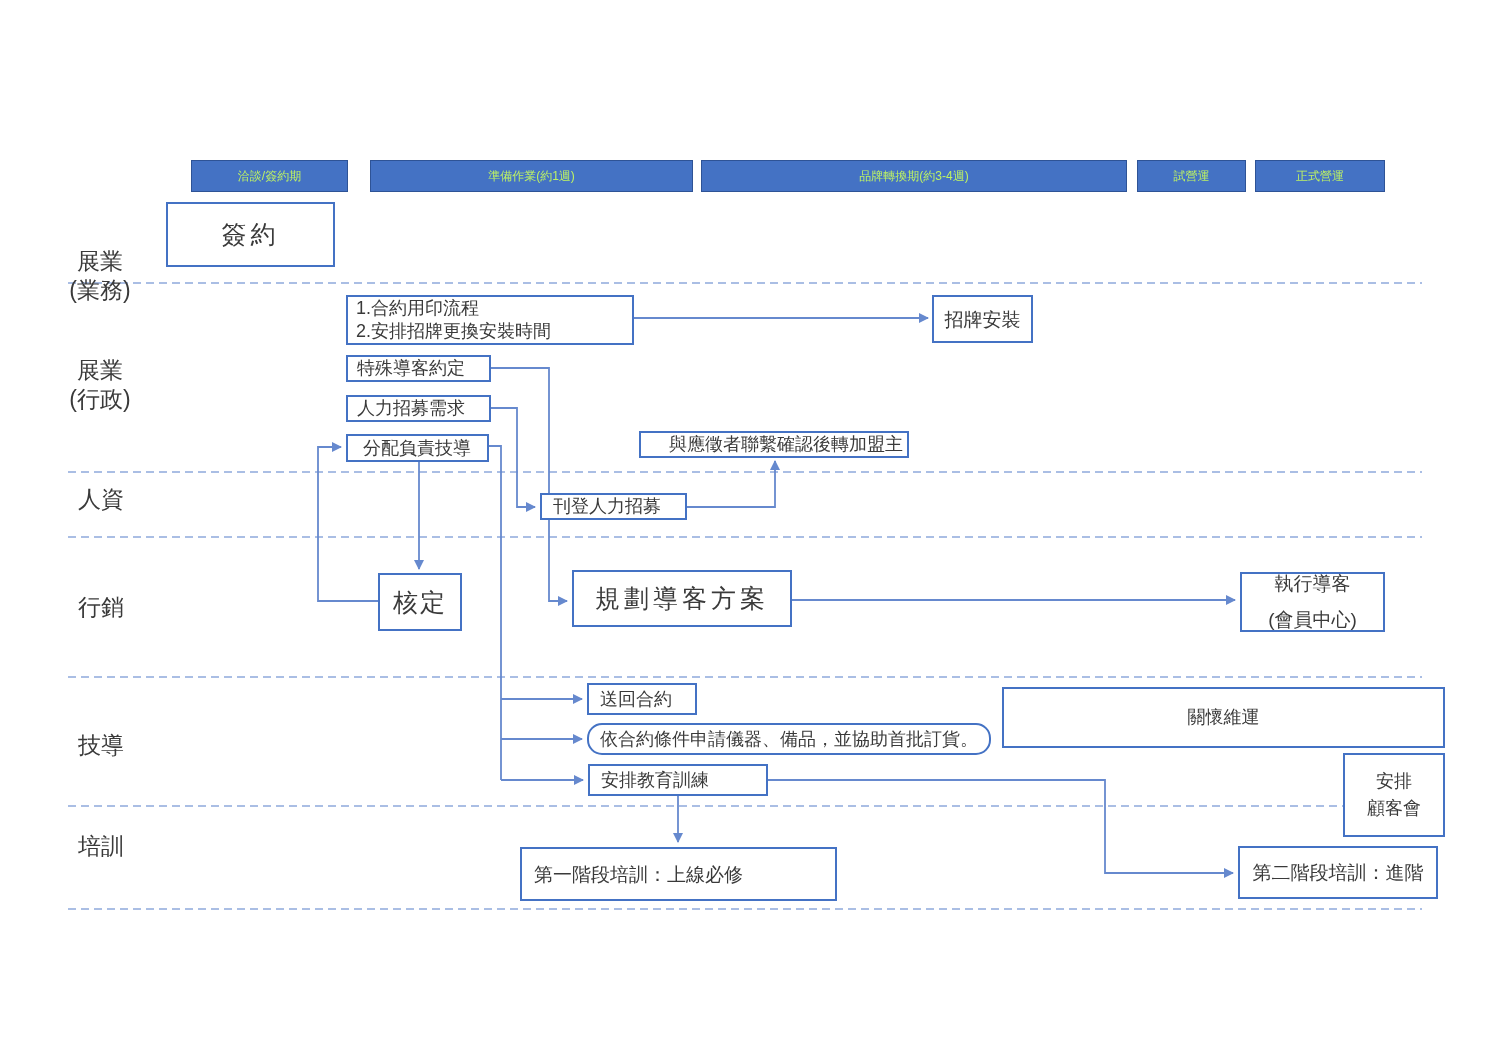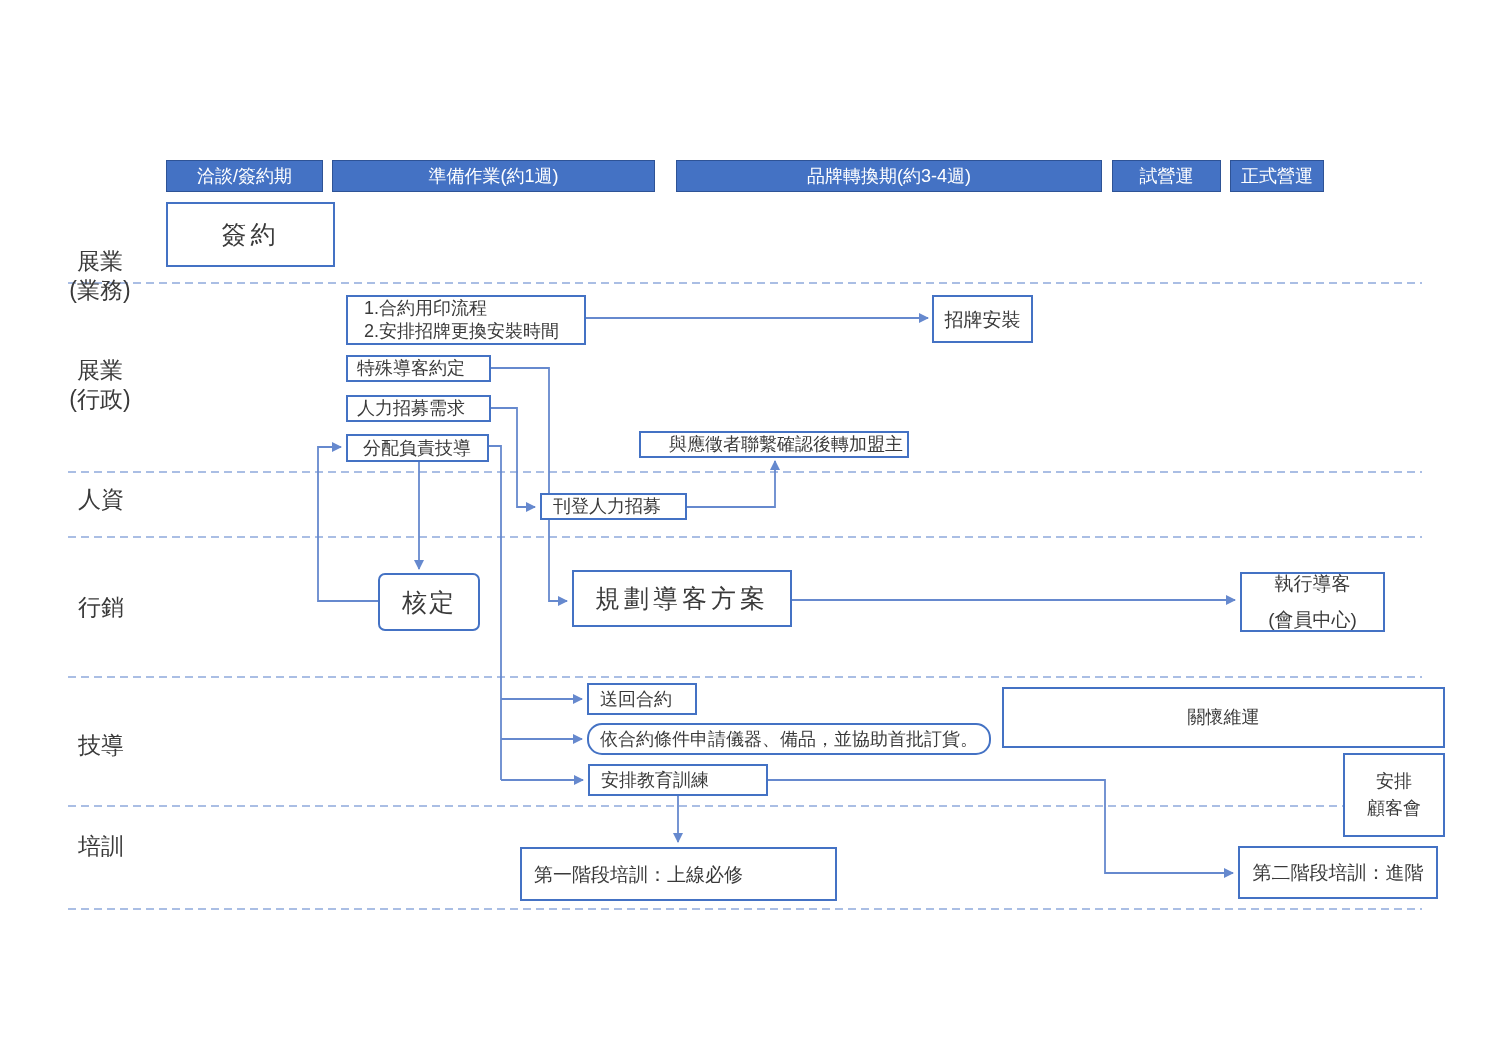--- a/index.html
+++ b/index.html
@@ -3,22 +3,22 @@
 <meta charset="utf-8">
 <style>
   html,body{margin:0;padding:0;background:#ffffff;}
   #canvas{
     position:relative;width:1500px;height:1060px;background:#ffffff;overflow:hidden;
     font-family:"Liberation Sans",sans-serif;color:#3a3a3a;
   }
   #connector-layer{position:absolute;left:0;top:0;z-index:1;}
   .phase{
     position:absolute;top:160px;height:32px;background:#4472C4;border:1px solid #2E5396;
-    color:#ffffff;font-size:18px;display:flex;align-items:center;justify-content:center;
-    box-sizing:border-box;z-index:2;
+    color:#bef264;font-size:12px;display:flex;align-items:center;justify-content:center;
+    box-sizing:border-box;z-index:2;margin-left:25px;
   }
   .lane-label{
     position:absolute;font-size:23px;line-height:29px;color:#3a3a3a;
     white-space:pre-line;z-index:2;
   }
   .lane-label.two{width:76px;text-align:center;margin-top:41px;}
   .box{
     position:absolute;background:#ffffff;border:2px solid #4472C4;box-sizing:border-box;
     display:flex;align-items:center;font-size:18px;color:#3a3a3a;white-space:pre-line;
     z-index:2;line-height:23px;
@@ -58,52 +58,52 @@
       <path d="M501,699 H582" marker-end="url(#arr)"></path>
       <path d="M501,739 H582" marker-end="url(#arr)"></path>
       <path d="M501,780 H583" marker-end="url(#arr)"></path>
       <path d="M792,600 H1235" marker-end="url(#arr)"></path>
       <path d="M768,780 H1105 V873 H1233" marker-end="url(#arr)"></path>
       <path d="M678,796 V842" marker-end="url(#arr)"></path>
     </g>
   </svg>
 
   <div class="phase" style="left:166px;width:157px;">洽談/簽約期</div>
-  <div class="phase" style="left:332px;width:323px;">準備作業(約1週)</div>
+  <div class="phase" style="left:345px;width:323px;">準備作業(約1週)</div>
   <div class="phase" style="left:676px;width:426px;">品牌轉換期(約3-4週)</div>
   <div class="phase" style="left:1112px;width:109px;">試營運</div>
-  <div class="phase" style="left:1230px;width:94px;text-align:center;">正式營運</div>
+  <div class="phase" style="left:1230px;width:130px;text-align:center;">正式營運</div>
 
   <div class="lane-label two" style="left:62px;top:206px;">展業
 (業務)</div>
   <div class="lane-label two" style="left:62px;top:315px;">展業
 (行政)</div>
   <div class="lane-label" style="left:78px;top:485px;">人資</div>
   <div class="lane-label" style="left:78px;top:593px;">行銷</div>
   <div class="lane-label" style="left:78px;top:731px;">技導</div>
   <div class="lane-label" style="left:78px;top:832px;">培訓</div>
 
   <div class="box big center" style="left:166px;top:202px;width:169px;height:65px;">簽約</div>
 
-  <div class="box" style="left:346px;top:295px;width:240px;height:50px;padding-left:16px;">1.合約用印流程
+  <div class="box" style="left:346px;top:295px;width:288px;height:50px;padding-left:8px;">1.合約用印流程
 2.安排招牌更換安裝時間</div>
 
   <div class="box" style="left:346px;top:355px;width:145px;height:27px;padding-left:9px;">特殊導客約定</div>
 
   <div class="box" style="left:346px;top:395px;width:145px;height:27px;padding-left:9px;">人力招募需求</div>
 
   <div class="box" style="left:346px;top:434px;width:143px;height:28px;padding-left:15px;text-align:right;">分配負責技導</div>
 
   <div class="box" style="left:639px;top:431px;width:270px;height:27px;padding-left:28px;">與應徵者聯繫確認後轉加盟主</div>
 
   <div class="box center" style="left:932px;top:295px;width:101px;height:48px;font-size:19px;">招牌安裝</div>
 
   <div class="box" style="left:540px;top:493px;width:147px;height:27px;padding-left:11px;">刊登人力招募</div>
 
-  <div class="box big center" style="left:378px;top:573px;width:102px;height:58px;letter-spacing:2px;border-radius:7px;">核定</div>
+  <div class="box big center" style="left:378px;top:573px;width:84px;height:58px;letter-spacing:2px;">核定</div>
 
   <div class="box big center" style="left:572px;top:570px;width:220px;height:57px;">規劃導客方案</div>
 
   <div class="box center" style="left:1240px;top:572px;width:145px;height:60px;font-size:19px;line-height:36px;">執行導客
 (會員中心)</div>
 
   <div class="box" style="left:587px;top:683px;width:110px;height:32px;padding-left:11px;">送回合約</div>
 
   <div class="box" style="left:587px;top:723px;width:404px;height:32px;padding-left:11px;border-radius:15px;">依合約條件申請儀器、備品，並協助首批訂貨。</div>
 

